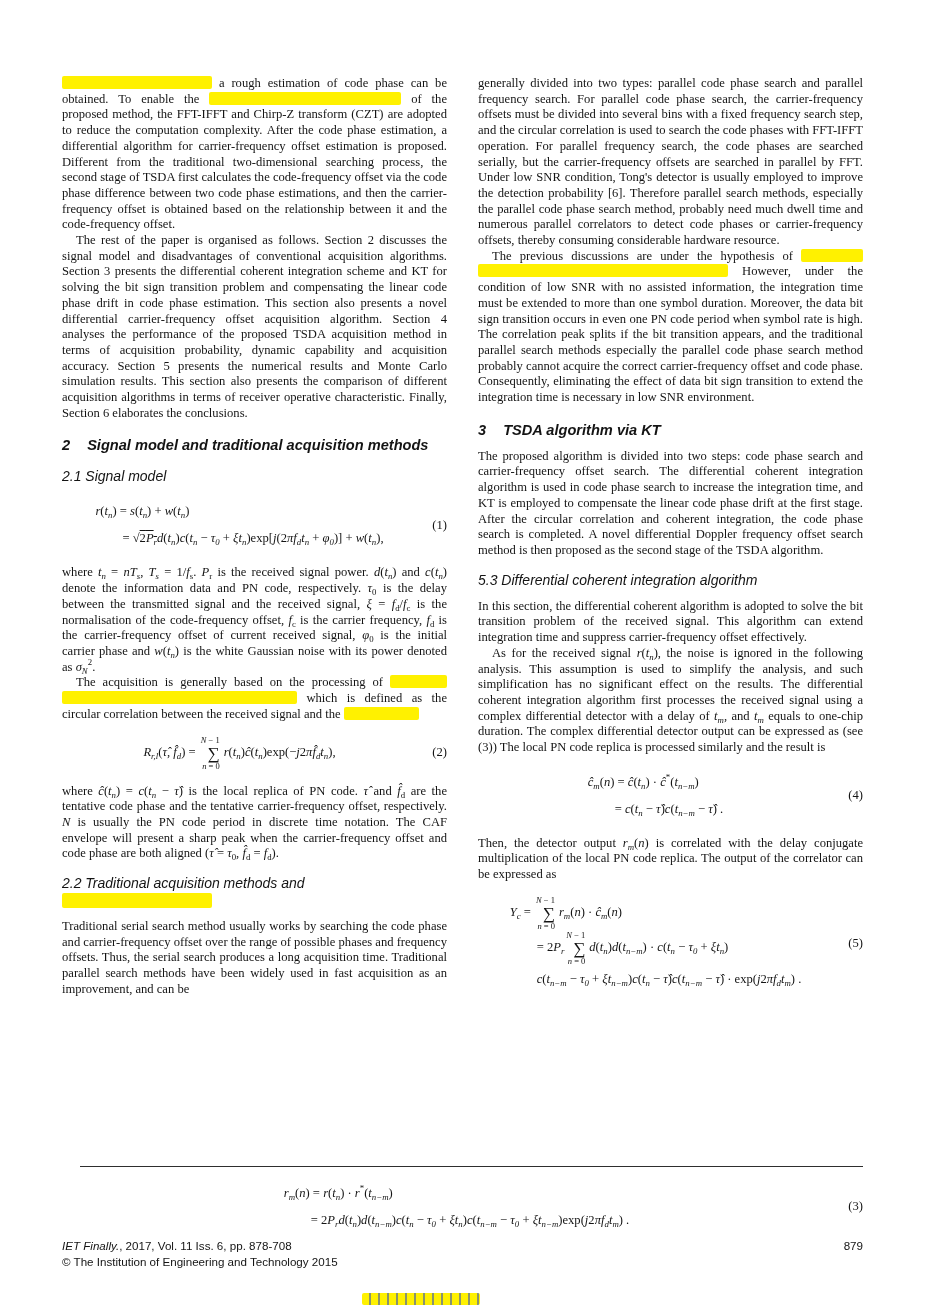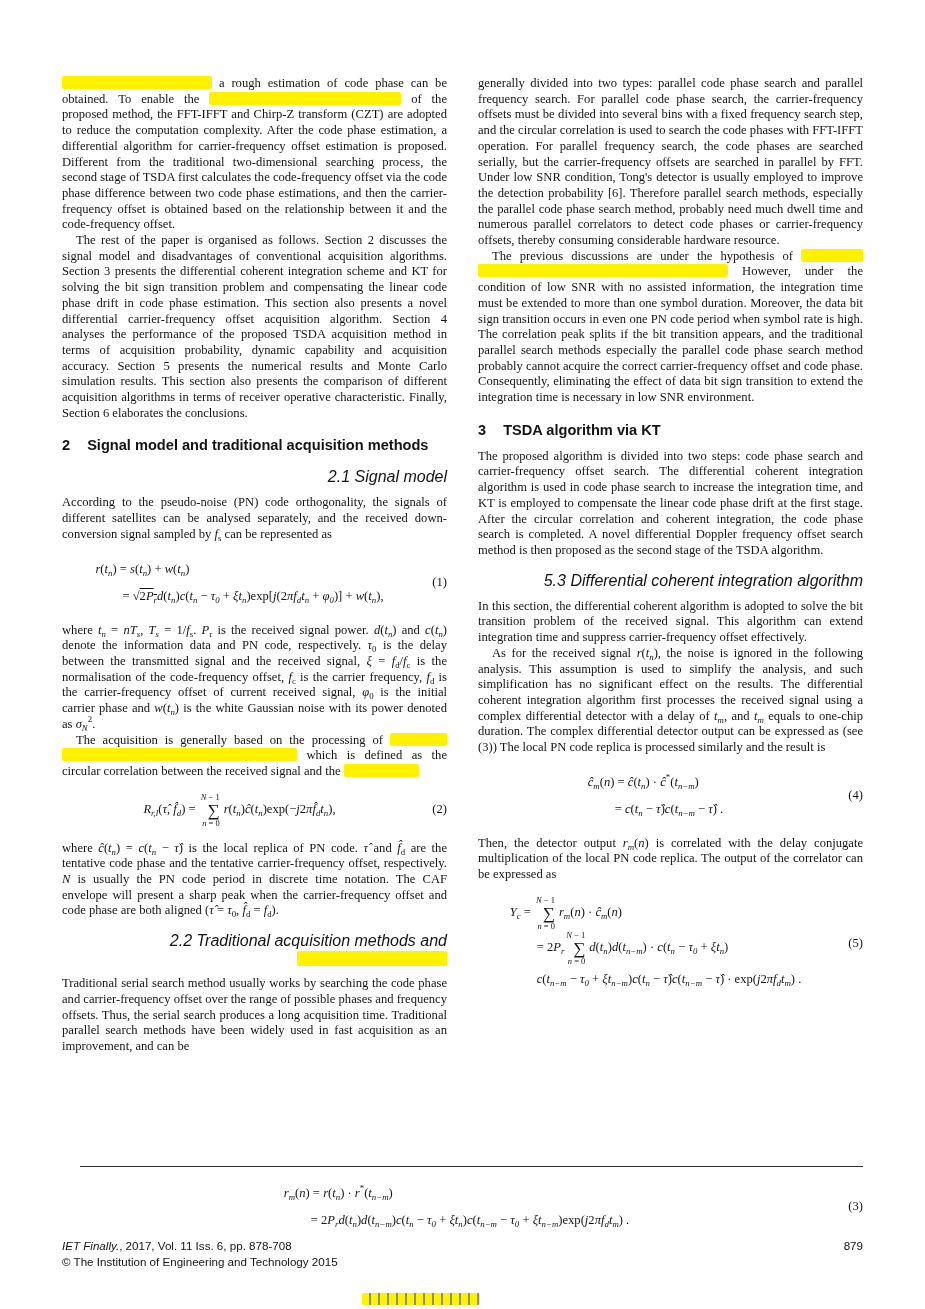--- a/index.html
+++ b/index.html
@@ -10,25 +10,26 @@
     font-size:12.6px;line-height:15.7px;
   }
   .cols{display:flex;gap:31px;padding:76px 62px 0 62px;}
   .col{width:385px;}
   p{margin:0;text-align:justify;}
   .ind{text-indent:14px;}
   h2{
     font-family:"Liberation Sans", sans-serif;font-weight:bold;
     font-size:14.6px;line-height:19px;text-align:justify;
     margin:15px 0 9px 0;
+    font-style:italic;
   }
   .hnum{margin-right:17px;}
   h3{
     font-family:"Liberation Sans", sans-serif;font-style:italic;font-weight:normal;
-    font-size:16px;line-height:17px;margin:13px 0 10px 0;text-align:right;
+    font-size:14px;line-height:17px;margin:13px 0 10px 0;text-align:left;
   }
   .redact{
     display:inline-block;height:13px;background:#fff100;border-radius:2px;
     vertical-align:-2px;
   }
   h3 .redact{height:15px;vertical-align:-3px;}
   
   .eq{display:flex;align-items:center;margin:13px 0;}
   .eqbody{flex:1;text-align:center;}
   .eqblock{display:inline-block;text-align:left;}
@@ -64,21 +65,20 @@
 <body>
 
 <div>
   <div class="cols">
 
     <div class="col">
       <p><span class="redact" style="width: 150px;"></span> a rough estimation of code phase can be obtained. To enable the <span class="redact" style="width: 192px;"></span> of the proposed method, the FFT-IFFT and Chirp-Z transform (CZT) are adopted to reduce the computation complexity. After the code phase estimation, a differential algorithm for carrier-frequency offset estimation is proposed. Different from the traditional two-dimensional searching process, the second stage of TSDA first calculates the code-frequency offset via the code phase difference between two code phase estimations, and then the carrier-frequency offset is obtained based on the relationship between it and the code-frequency offset.</p>
       <p class="ind">The rest of the paper is organised as follows. Section 2 discusses the signal model and disadvantages of conventional acquisition algorithms. Section 3 presents the differential coherent integration scheme and KT for solving the bit sign transition problem and compensating the linear code phase drift in code phase estimation. This section also presents a novel differential carrier-frequency offset acquisition algorithm. Section 4 analyses the performance of the proposed TSDA acquisition method in terms of acquisition probability, dynamic capability and acquisition accuracy. Section 5 presents the numerical results and Monte Carlo simulation results. This section also presents the comparison of different acquisition algorithms in terms of receiver operative characteristic. Finally, Section 6 elaborates the conclusions.</p>
       <h2><span class="hnum">2</span><span>Signal model and traditional acquisition methods</span></h2>
       <h3>2.1 Signal model</h3>
-      <p>According to the pseudo-noise (PN) code orthogonality, the signals of different satellites can be analysed separately, and the received down-conversion signal sampled by <span><i>f</i><sub>s</sub></span> can be represented as</p>
       <div class="eq">
           <div class="eqbody"><div class="eqblock"><div class="eqline"><i>r</i>(<i>t</i><sub><i>n</i></sub>) = <i>s</i>(<i>t</i><sub><i>n</i></sub>) + <i>w</i>(<i>t</i><sub><i>n</i></sub>)</div><div class="eqline">= √<span class="ol">2<i>P</i><sub>r</sub></span><i>d</i>(<i>t</i><sub><i>n</i></sub>)<i>c</i>(<i>t</i><sub><i>n</i></sub> − <i>τ</i><sub>0</sub> + <i>ξt</i><sub><i>n</i></sub>)exp[<i>j</i>(2<i>πf</i><sub>d</sub><i>t</i><sub><i>n</i></sub> + <i>φ</i><sub>0</sub>)] + <i>w</i>(<i>t</i><sub><i>n</i></sub>),</div></div></div>
           <span class="eqnum">(1)</span>
         </div>
       <p>where <span><i>t</i><sub><i>n</i></sub> = <i>nT</i><sub><i>s</i></sub>, <i>T</i><sub><i>s</i></sub> = 1/<i>f</i><sub>s</sub>. <i>P</i><sub>r</sub></span> is the received signal power. <span><i>d</i>(<i>t</i><sub><i>n</i></sub>)</span> and <span><i>c</i>(<i>t</i><sub><i>n</i></sub>)</span> denote the information data and PN code, respectively. <span><i>τ</i><sub>0</sub></span> is the delay between the transmitted signal and the received signal, <span><i>ξ</i> = <i>f</i><sub>d</sub>/<i>f</i><sub>c</sub></span> is the normalisation of the code-frequency offset, <span><i>f</i><sub>c</sub></span> is the carrier frequency, <span><i>f</i><sub>d</sub></span> is the carrier-frequency offset of current received signal, <span><i>φ</i><sub>0</sub></span> is the initial carrier phase and <span><i>w</i>(<i>t</i><sub><i>n</i></sub>)</span> is the white Gaussian noise with its power denoted as <span><i>σ</i><sub><i>N</i></sub><sup>2</sup></span>.</p>
       <p class="ind">The acquisition is generally based on the processing of <span class="redact" style="width: 57px;"></span> <span class="redact" style="width: 235px;"></span> which is defined as the circular correlation between the received signal and the <span class="redact" style="width: 75px;"></span></p>
       <div class="eq">
           <div class="eqbody"><div class="eqblock"><div class="eqline"><i>R</i><sub>r,<i>l</i></sub>(<i>τ̂</i>, <i>f̂</i><sub>d</sub>) = <span class="sum">
                   <span class="sl"><i>N</i> − 1</span>
                   <span class="ss">∑</span>

